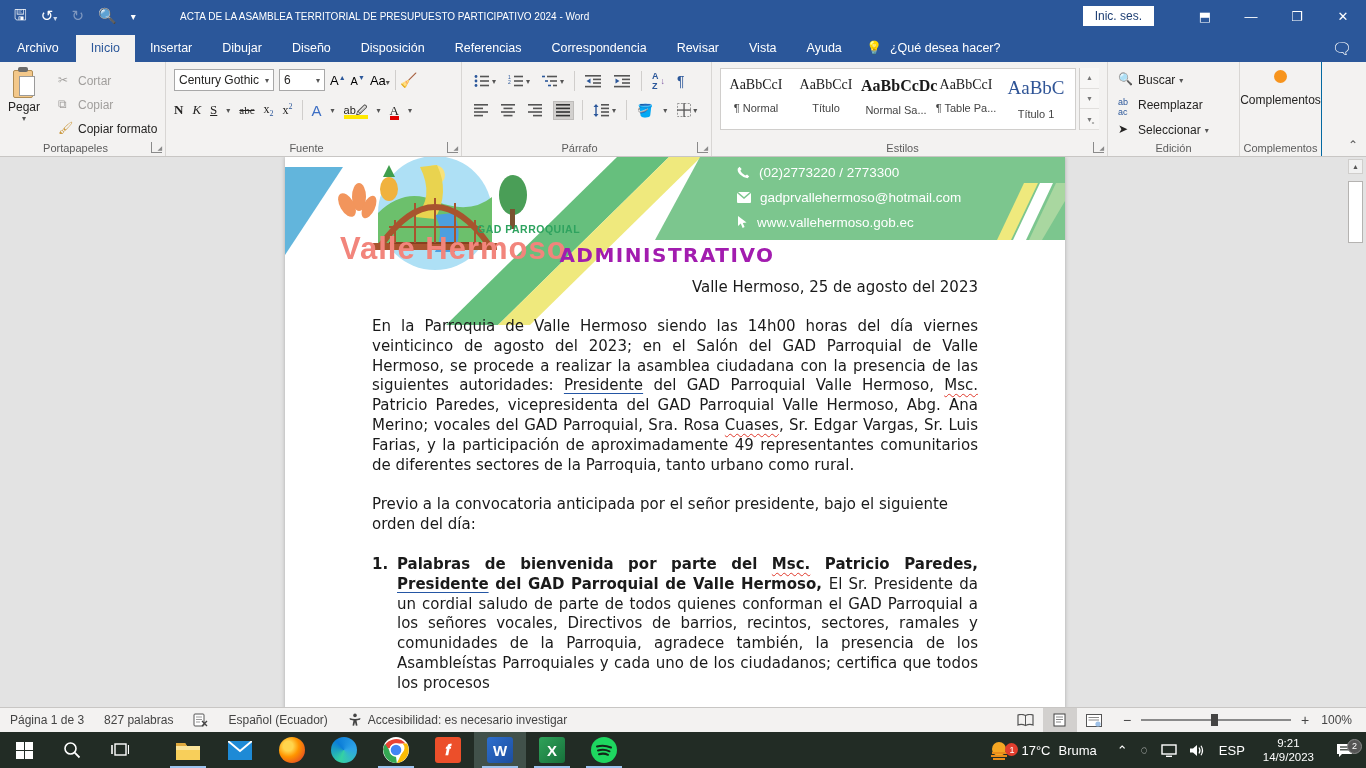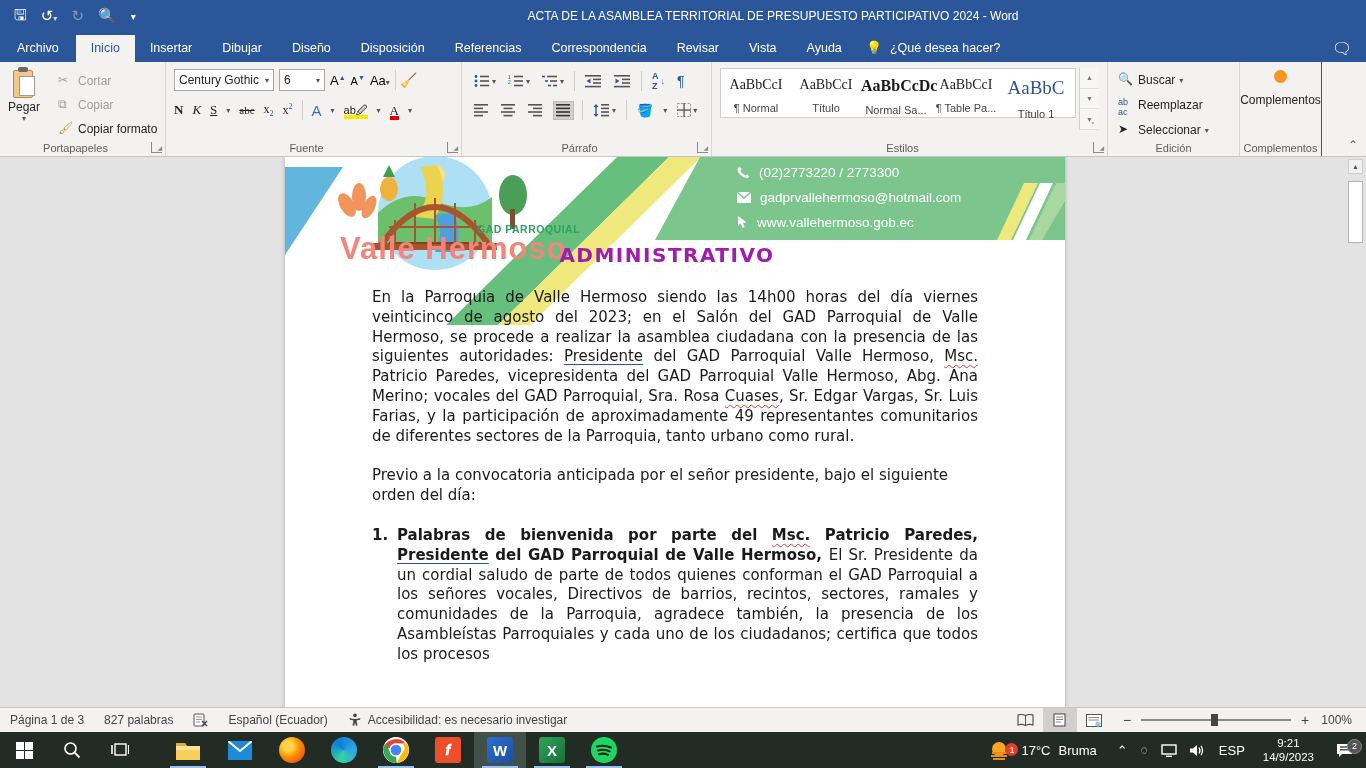--- a/index.html
+++ b/index.html
@@ -4,21 +4,21 @@
 <style>
   * { margin:0; padding:0; box-sizing:border-box; }
   html,body { width:1366px; height:768px; overflow:hidden; font-family:"Liberation Sans",sans-serif; }
   .app { position:absolute; inset:0; width:1366px; height:768px; background:#e3e3e3; }
 
   
   .titlebar { position:absolute; top:0; left:0; right:0; height:32px; background:#2b579a; display:flex; align-items:center; color:#fff; }
   .qat { display:flex; align-items:center; gap:14px; padding-left:14px; width:180px; }
   .qat .qbtn { font-size:15px; color:#fff; cursor:default; }
   .qat .disabled { color:#7e97bf; }
-  .title-text { flex:1; text-align:center; font-size:12px; white-space:nowrap; }
+  .title-text { flex:1; font-size:10px; white-space:nowrap; }
   .tb-right { display:flex; align-items:center; height:100%; }
   .signin { background:#fff; color:#1e3f74; font-size:12px; padding:3px 12px; margin-right:28px; }
   .winbtn { width:46px; height:32px; display:flex; align-items:center; justify-content:center; font-size:13px; }
 
   
   .tabrow { position:absolute; top:32px; left:0; right:0; height:30px; background:#2b579a; display:flex; align-items:flex-end; }
   .tab { color:#fff; font-size:12.5px; padding:6px 15px 7px; white-space:nowrap; }
   .tab.file { padding:6px 17px 7px; }
   .tab.active { background:#f3f2f1; color:#2b579a; }
   .tellme { display:flex; align-items:center; gap:7px; color:#fff; font-size:12.5px; padding:6px 10px 7px; }
@@ -61,21 +61,21 @@
 
   
   .g-para { left:462px; width:250px; }
   .p-row1 { position:absolute; top:7px; left:10px; display:flex; align-items:center; gap:8px; }
   .p-row2 { position:absolute; top:38px; left:10px; display:flex; align-items:center; gap:8px; }
   .pbtn { display:flex; align-items:center; gap:2px; padding:2px 2px; }
   .pbtn.sel { background:#d2d0ce; border:1px solid #bebcba; }
 
   
   .g-styles { left:712px; width:396px; }
-  .stylebox { position:absolute; top:6px; left:8px; width:356px; height:50px; background:#fff; border:1px solid #d0cecc; display:flex; }
+  .stylebox { position:absolute; top:6px; left:8px; width:356px; height:62px; background:#fff; border:1px solid #d0cecc; display:flex; }
   .stylecard { width:70px; padding-top:8px; text-align:center; }
   .st-prev { font-size:14px; color:#1a1a1a; font-family:"Liberation Serif",serif; white-space:nowrap; }
   .st-prev.small { font-size:16px;font-weight:bold; }
   .st-prev.h1 { font-size:19px; color:#2f5496; }
   .st-name { font-size:11px; color:#444; margin-top:9px; white-space:nowrap; overflow:hidden; }
   .st-scroll { position:absolute; top:6px; right:8px; width:20px; height:62px; border-left:1px solid #d0cecc; background:#f7f6f5; display:flex; flex-direction:column; }
   .st-scroll div { flex:1; display:flex; align-items:center; justify-content:center; font-size:7px; color:#777; border-bottom:1px solid #e1dfdd; }
 
   
   .g-edit { left:1108px; width:132px; }
@@ -151,20 +151,27 @@
 
   <div class="titlebar">
     <div class="qat">
       <span class="qbtn">🖫</span>
       <span class="qbtn">↺<span class="chev" style="color:#cdd9ec">▾</span></span>
       <span class="qbtn disabled">↻</span>
       <span class="qbtn">🔍</span>
       <span class="qbtn" style="font-size:10px">▾</span>
     </div>
     <div class="title-text">ACTA DE LA ASAMBLEA TERRITORIAL DE PRESUPUESTO PARTICIPATIVO 2024  -  Word</div>
+    <div class="tb-right">
+      <span class="signin">Inic. ses.</span>
+      <span class="winbtn">⬒</span>
+      <span class="winbtn">—</span>
+      <span class="winbtn">❐</span>
+      <span class="winbtn">✕</span>
+    </div>
   </div>
 
   <div class="tabrow">
     <div class="tab file">Archivo</div>
     <div class="tab active">Inicio</div>
     <div class="tab">Insertar</div>
     <div class="tab">Dibujar</div>
     <div class="tab">Diseño</div>
     <div class="tab">Disposición</div>
     <div class="tab">Referencias</div>
@@ -495,20 +502,21 @@
         <div class="contact-row" style="left:452px;top:58px;">
           <svg width="11" height="13" viewBox="0 0 11 13">
               <path d="M1 0 L1 10 L3.8 7.6 L5.6 12 L7.6 11.1 L5.8 6.9 L9.6 6.6 Z" fill="#fff"></path>
             </svg>
           <span>www.vallehermoso.gob.ec</span>
         </div>
       </div>
 
       <div class="pagecontent">
         <div class="admin-line">ADMINISTRATIVO</div>
+        <div class="date-line">Valle Hermoso, 25 de agosto del 2023</div>
         <p class="doc-p"><span>En la Parroquia de Valle Hermoso siendo las 14h00 horas del día viernes veinticinco de agosto del 2023; en el Salón del GAD Parroquial de Valle Hermoso, se procede a realizar la asamblea ciudadana con la presencia de las siguientes autoridades: </span><span class="u">Presidente</span><span> del GAD Parroquial Valle Hermoso, </span><span class="sq">Msc.</span><span> Patricio Paredes, vicepresidenta del GAD Parroquial Valle Hermoso, Abg. Ana Merino; vocales del GAD Parroquial, Sra. Rosa </span><span class="sq">Cuases</span><span>, Sr. Edgar Vargas, Sr. Luis Farias, y la participación de aproximadamente 49 representantes comunitarios de diferentes sectores de la Parroquia, tanto urbano como rural.</span></p>
         <p class="doc-p2">Previo a la convocatoria anticipada por el señor presidente, bajo el siguiente orden del día:</p>
         <div class="doc-list">
           <span class="li-marker">1.</span>
           <span class="li-body"><span class="b">Palabras de bienvenida por parte del </span><span class="b sq">Msc.</span><span class="b"> Patricio Paredes, </span><span class="b u">Presidente</span><span class="b"> del GAD Parroquial de Valle Hermoso, </span><span>El Sr.  Presidente da un cordial saludo de parte de todos quienes conforman el GAD Parroquial a los señores vocales, Directivos de barrios, recintos, sectores, ramales y comunidades de la Parroquia, agradece también, la presencia de los Asambleístas Parroquiales y cada uno de los ciudadanos; certifica que todos los procesos</span></span>
         </div>
       </div>
     </div>
 
     <div class="vscroll">

